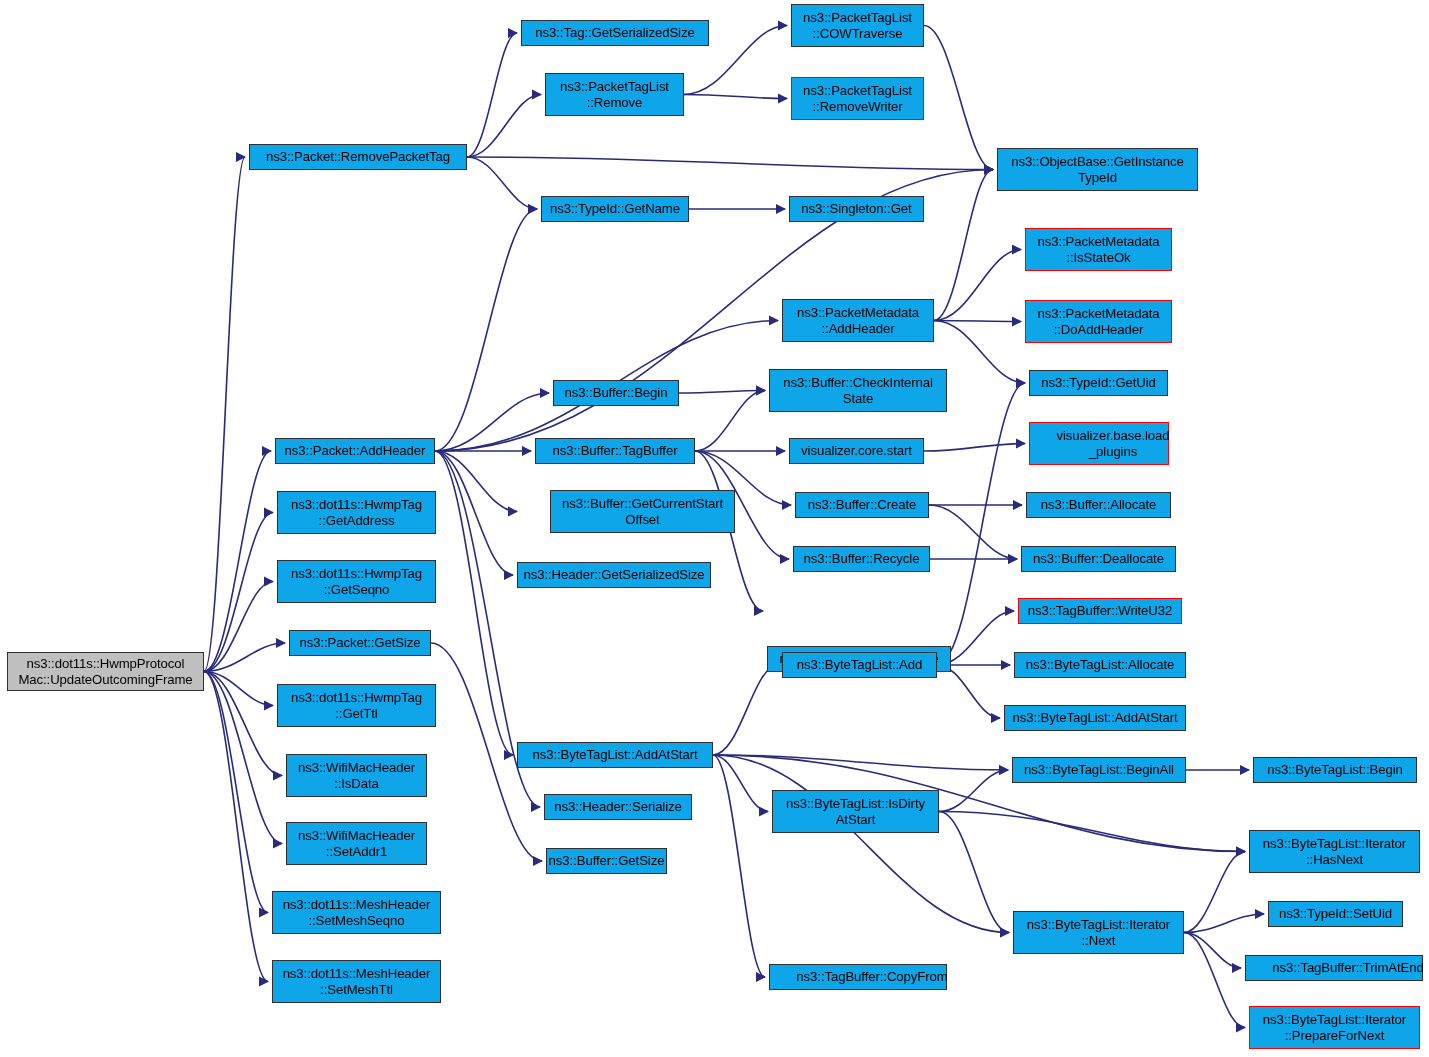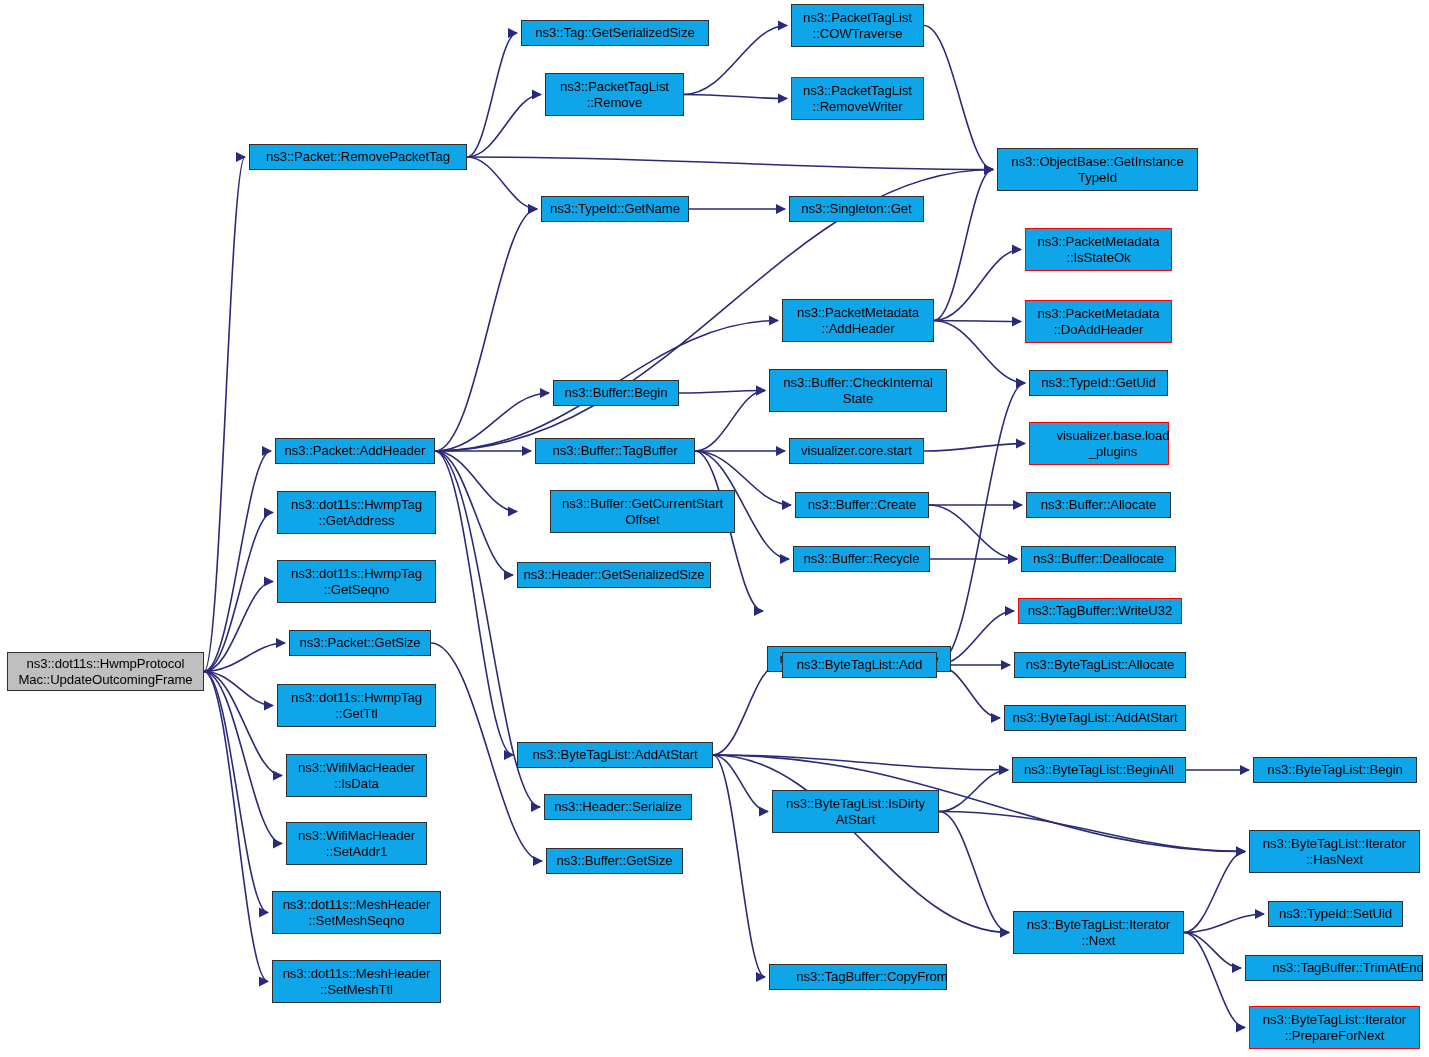--- a/index.html
+++ b/index.html
@@ -169,21 +169,21 @@
       <div class="node" style="left: 286px; top: 754px; width: 141px; height: 43px;">ns3::WifiMacHeader
 ::IsData</div>
       <div class="node" style="left: 286px; top: 822px; width: 141px; height: 43px;">ns3::WifiMacHeader
 ::SetAddr1</div>
       <div class="node" style="left: 272px; top: 891px; width: 169px; height: 43px;">ns3::dot11s::MeshHeader
 ::SetMeshSeqno</div>
       <div class="node" style="left: 272px; top: 960px; width: 169px; height: 43px;">ns3::dot11s::MeshHeader
 ::SetMeshTtl</div>
       <div class="node" style="left: 517px; top: 742px; width: 196px; height: 26px;">ns3::ByteTagList::AddAtStart</div>
       <div class="node" style="left: 544px; top: 794px; width: 148px; height: 26px;">ns3::Header::Serialize</div>
-      <div class="node" style="left: 546px; top: 848px; width: 137px; height: 26px;">ns3::Buffer::GetSize</div>
+      <div class="node" style="left: 546px; top: 848px; width: 121px; height: 26px;">ns3::Buffer::GetSize</div>
       <div class="node" style="left: 782px; top: 652px; width: 155px; height: 26px;">ns3::ByteTagList::Add</div>
       <div class="node" style="left: 1014px; top: 652px; width: 172px; height: 26px;">ns3::ByteTagList::Allocate</div>
       <div class="node" style="left: 1004px; top: 705px; width: 182px; height: 26px;">ns3::ByteTagList::AddAtStart</div>
       <div class="node" style="left: 772px; top: 790px; width: 167px; height: 43px;">ns3::ByteTagList::IsDirty
 AtStart</div>
       <div class="node" style="left: 1012px; top: 757px; width: 174px; height: 26px;">ns3::ByteTagList::BeginAll</div>
       <div class="node" style="left: 1253px; top: 757px; width: 164px; height: 26px;">ns3::ByteTagList::Begin</div>
       <div class="node" style="left: 1249px; top: 830px; width: 171px; height: 43px;">ns3::ByteTagList::Iterator
 ::HasNext</div>
       <div class="node" style="left: 1013px; top: 911px; width: 171px; height: 43px;">ns3::ByteTagList::Iterator

